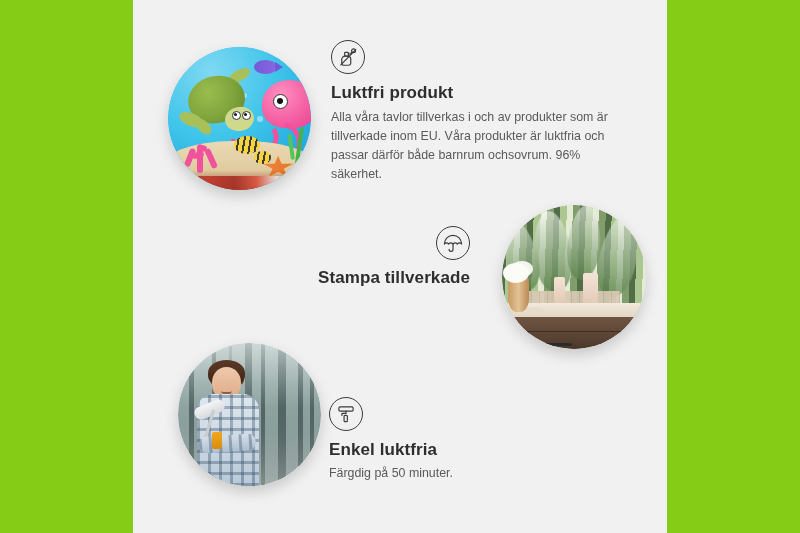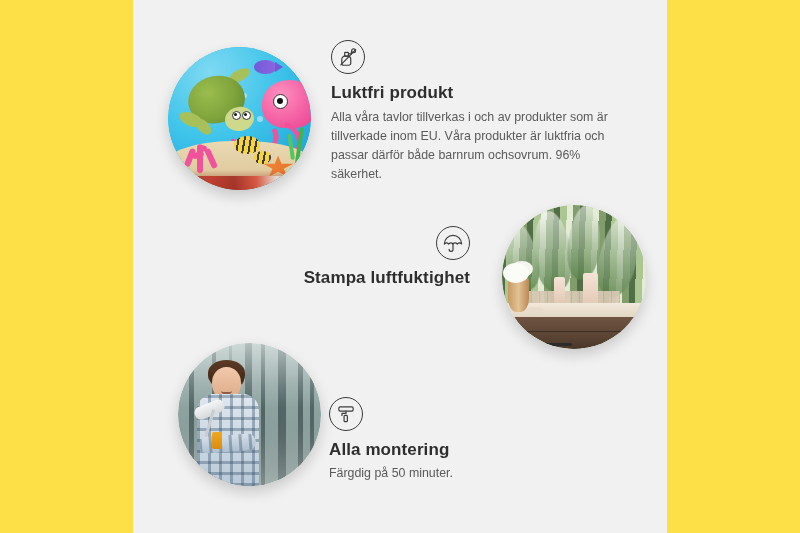--- a/index.html
+++ b/index.html
@@ -12,21 +12,21 @@
     height: 533px;
     overflow: hidden;
     font-family: "Liberation Sans", sans-serif;
     -webkit-font-smoothing: antialiased;
   }
 
   #page {
     position: relative;
     width: 800px;
     height: 533px;
-    background: #fde047;
+    background: #84cc16;
   }
 
   
   #panel {
     position: absolute;
     left: 133px;
     top: 0;
     width: 534px;
     height: 533px;
     background: #f1f1f1;
@@ -431,21 +431,21 @@
 
   <div class="feature" id="feature-2">
     <div class="icon-row">
       <div class="icon-circle">
         <svg width="22" height="22" viewBox="0 0 24 24" fill="none" stroke="#3c3c3c" stroke-width="1.3" stroke-linecap="round" stroke-linejoin="round">
           <path d="M2.6 13.1a9.4 9.4 0 0 1 18.8 0c-1.6-1.5-3.1-1.5-4.7 0-1.6-1.5-3.1-1.5-4.7 0-1.6-1.5-3.1-1.5-4.7 0-1.6-1.5-3.1-1.5-4.7 0z"></path>
           <path d="M12 13.1V19a2.1 2.1 0 0 1-4.2 0"></path>
         </svg>
       </div>
     </div>
-    <p class="feat-title">Stampa luftfuktighet</p>
+    <p class="feat-title">Stampa tillverkade</p>
   </div>
 
   <div class="circle-img" id="circle-3">
     <div class="circle-inner">
       <div class="forest-bg"></div>
       <div class="tree tr1"></div>
       <div class="tree tr8"></div>
       <div class="tree tr2"></div>
       <div class="tree tr3"></div>
       <div class="tree tr4"></div>
@@ -465,17 +465,17 @@
   </div>
 
   <div class="feature" id="feature-3">
     <div class="icon-circle">
       <svg width="22" height="22" viewBox="0 0 24 24" fill="none" stroke="#3c3c3c" stroke-width="1.3" stroke-linecap="round" stroke-linejoin="round">
         <rect x="4.2" y="4.2" width="15.6" height="4.6" rx="1.4"></rect>
         <path d="M12 8.8v2.6H7.6v2.1"></path>
         <rect x="9.9" y="13.5" width="3.6" height="6.8" rx="1"></rect>
       </svg>
     </div>
-    <p class="feat-title">Alla montering</p>
+    <p class="feat-title">Enkel luktfria</p>
     <p class="feat-desc">Färgdig på 50 minuter.</p>
   </div>
 
 </div>
 
 </body></html>

